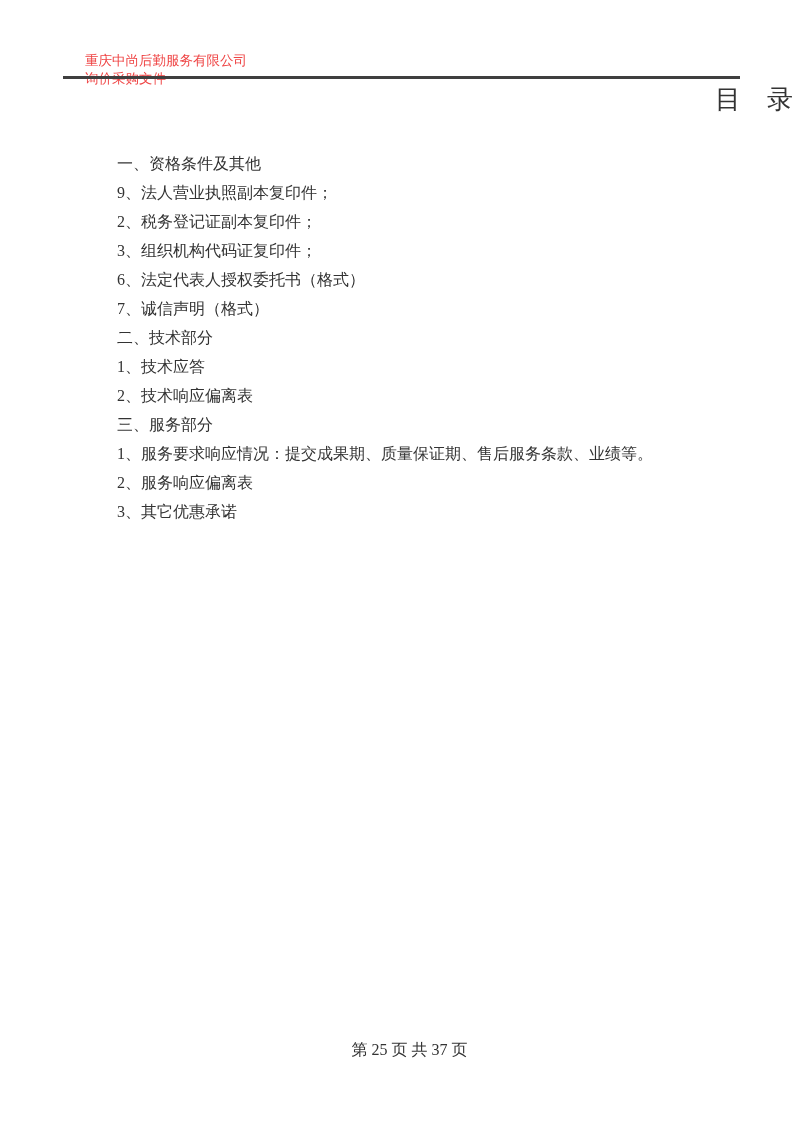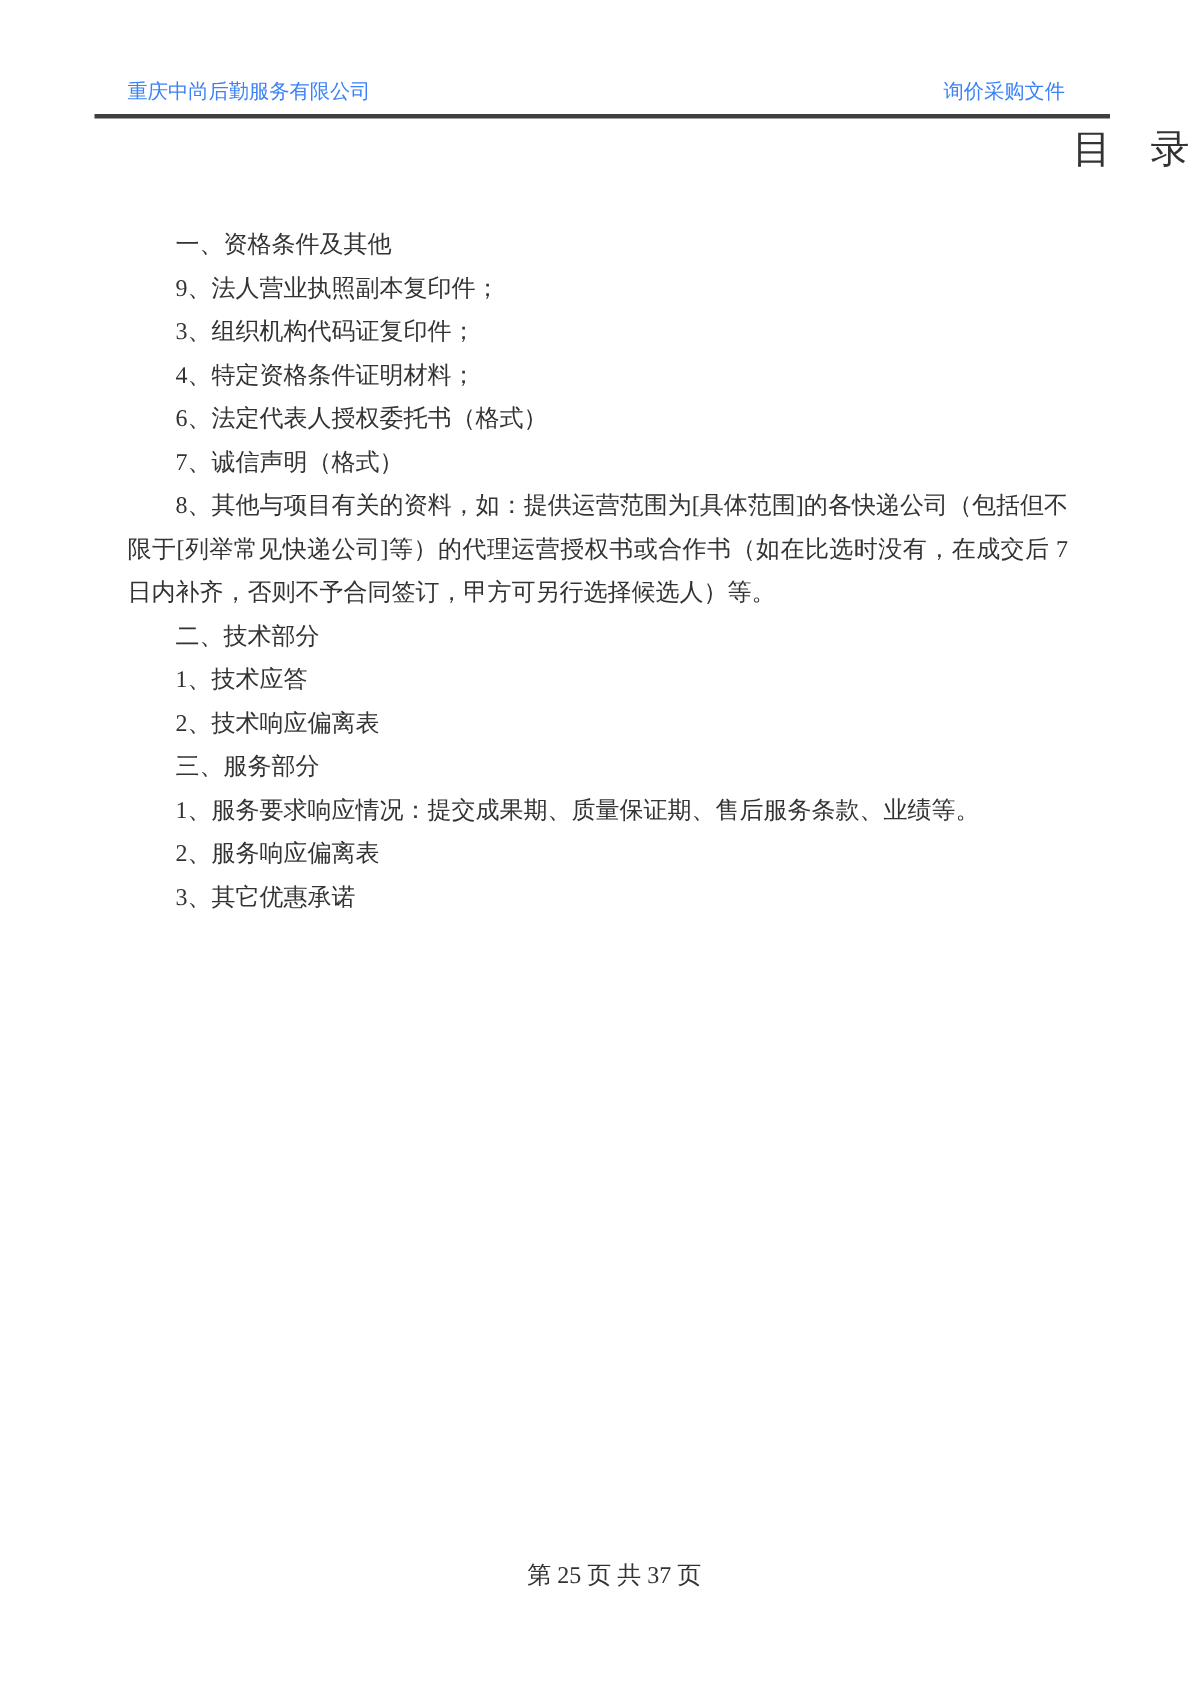--- a/index.html
+++ b/index.html
@@ -18,21 +18,22 @@
   }
   .header {
     position: absolute;
     top: 52px;
     left: 85px;
     width: 625px;
     display: flex;
     justify-content: space-between;
     align-items: baseline;
     font-size: 13.5px;
-    color: #3b82f6;
+    color: #ef4444;
+    flex-direction: column;
   }
   .header-rule {
     position: absolute;
     top: 76px;
     left: 63px;
     width: 677px;
     height: 2.5px;
     background: #3f3f3f;
   }
   .doc-title {
@@ -82,25 +83,24 @@
     <span>询价采购文件</span>
   </div>
 
   <div class="header-rule"></div>
 
   <h1 class="doc-title">目　录</h1>
 
   <div class="toc">
     <p>一、资格条件及其他</p>
     <p>9、法人营业执照副本复印件；</p>
+    <p>2、税务登记证副本复印件；</p>
     <p>3、组织机构代码证复印件；</p>
-    <p>4、特定资格条件证明材料；</p>
     <p>6、法定代表人授权委托书（格式）</p>
     <p>7、诚信声明（格式）</p>
-    <p class="justify">8、其他与项目有关的资料，如：提供运营范围为[具体范围]的各快递公司（包括但不限于[列举常见快递公司]等）的代理运营授权书或合作书（如在比选时没有，在成交后 7 日内补齐，否则不予合同签订，甲方可另行选择候选人）等。</p>
     <p>二、技术部分</p>
     <p>1、技术应答</p>
     <p>2、技术响应偏离表</p>
     <p>三、服务部分</p>
     <p>1、服务要求响应情况：提交成果期、质量保证期、售后服务条款、业绩等。</p>
     <p>2、服务响应偏离表</p>
     <p>3、其它优惠承诺</p>
   </div>
 
   <div class="footer">第 25 页 共 37 页</div>

